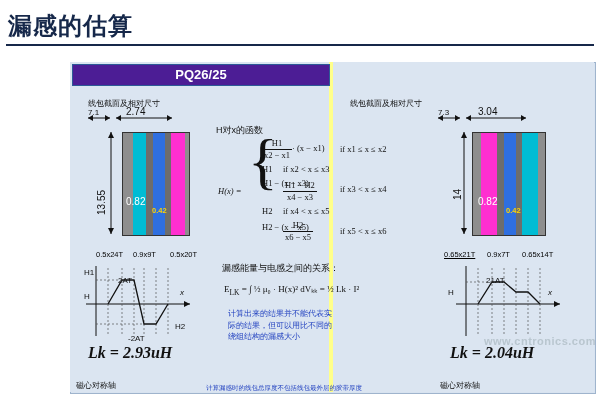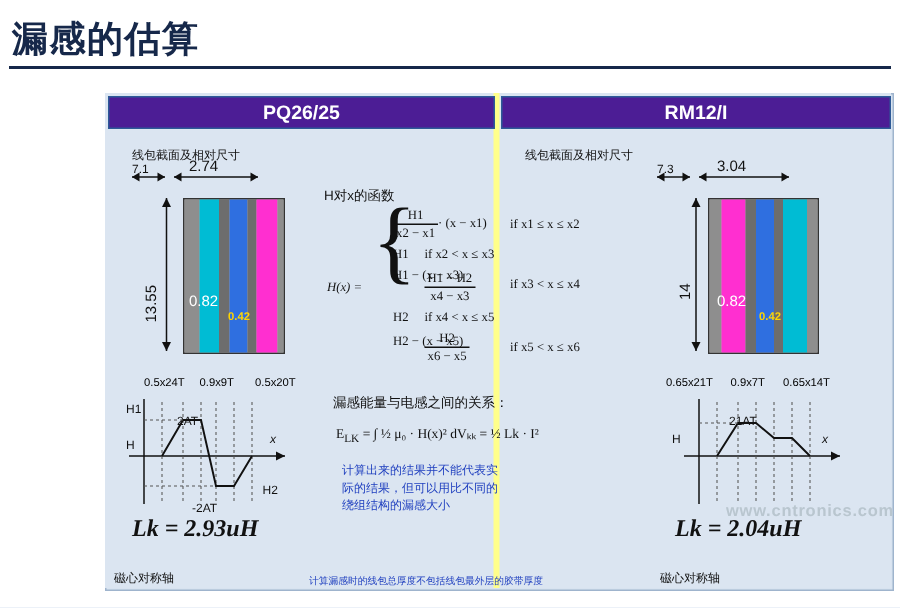--- a/index.html
+++ b/index.html
@@ -113,21 +113,20 @@
 
   <div class="page-title">漏感的估算</div>
   <div class="title-rule"></div>
 
   <div class="body-panel"></div>
   <div class="left-panel"></div>
   <div class="right-panel"></div>
   <div class="divider"></div>
 
   <div class="hdr hdr-l">PQ26/25</div>
-  <div class="hdr hdr-r">RM12/I</div>
 
   <div class="cap cap-l">线包截面及相对尺寸</div>
 
   <svg style="position:absolute;left:86px;top:110px;" width="120" height="14">
     <line x1="2" y1="8" x2="24" y2="8" stroke="#111" stroke-width="1"></line>
     <polygon points="2,8 7,5 7,11" fill="#111"></polygon>
     <polygon points="24,8 19,5 19,11" fill="#111"></polygon>
     <line x1="30" y1="8" x2="86" y2="8" stroke="#111" stroke-width="1"></line>
     <polygon points="30,8 35,5 35,11" fill="#111"></polygon>
     <polygon points="86,8 81,5 81,11" fill="#111"></polygon>
@@ -260,21 +259,21 @@
     <div class="layer" style="left:8px;width:16px;background:#ff2fd0;"></div>
     <div class="layer" style="left:24px;width:7px;background:#6d6d6d;"></div>
     <div class="layer" style="left:31px;width:12px;background:#2f6fe0;"></div>
     <div class="layer" style="left:43px;width:6px;background:#6d6d6d;"></div>
     <div class="layer" style="left:49px;width:16px;background:#00bcd4;"></div>
     <div class="layer" style="left:65px;width:7px;background:#8e8e8e;"></div>
   </div>
   <div class="lbl-w" style="left:478px;top:196px;">0.82</div>
   <div class="lbl" style="left:506px;top:206px;color:#ffd400;">0.42</div>
 
-  <div class="lbl" style="left:444px;top:250px;font-weight:normal;">0.65x21T</div>
+  <div class="lbl" style="left:444px;top:250px;font-weight:normal;text-decoration:underline;">0.65x21T</div>
   <div class="lbl" style="left:487px;top:250px;font-weight:normal;">0.9x7T</div>
   <div class="lbl" style="left:522px;top:250px;font-weight:normal;">0.65x14T</div>
 
   <div class="axis-cap" style="left:448px;top:288px;">H</div>
   <div class="axis-cap" style="left:486px;top:276px;">21AT</div>
   <div class="axis-cap" style="left:548px;top:288px;font-style:italic;">x</div>
 
   <svg style="position:absolute;left:452px;top:262px;" width="120" height="78">
     <line x1="14" y1="4" x2="14" y2="74" stroke="#111" stroke-width="1"></line>
     <line x1="4" y1="42" x2="108" y2="42" stroke="#111" stroke-width="1"></line>

